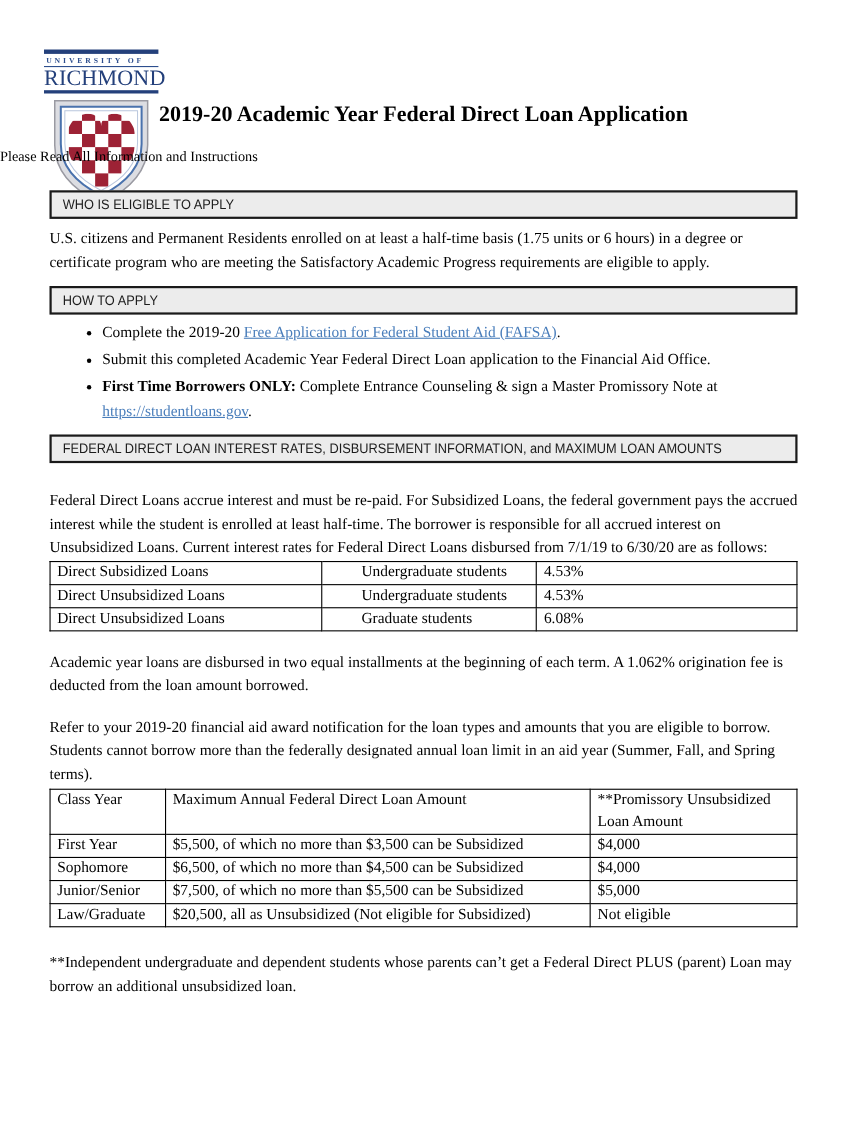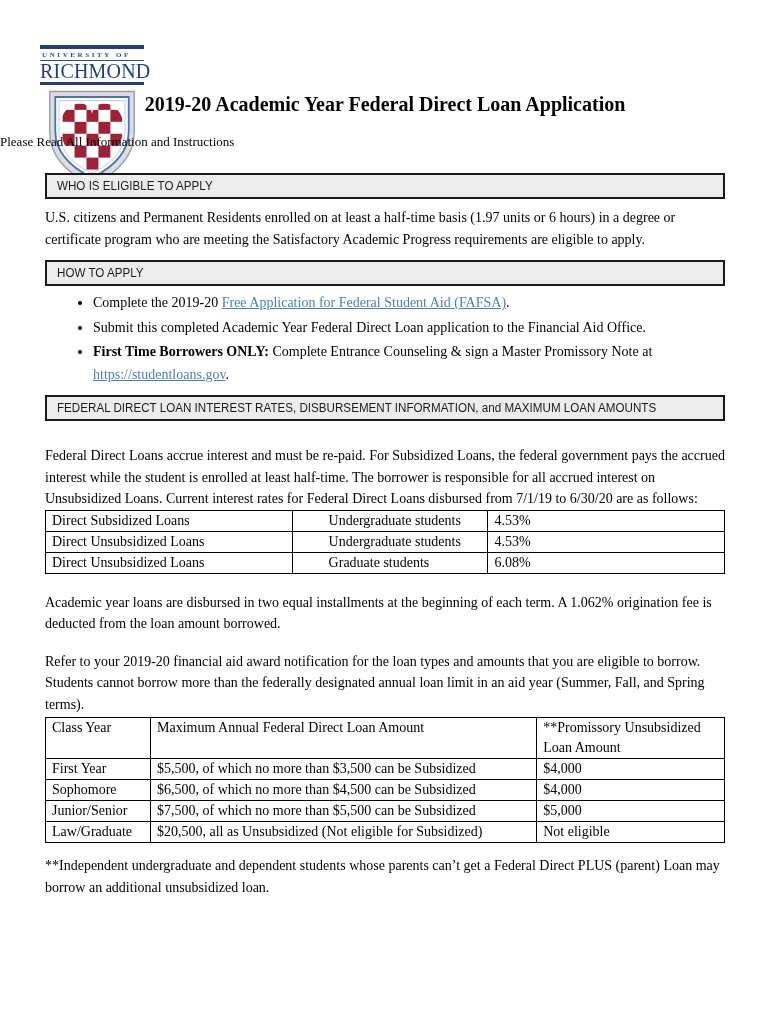--- a/index.html
+++ b/index.html
@@ -53,21 +53,21 @@
   .section-bar .condense {
     display:inline-block; transform:scaleX(0.93); transform-origin:left center;
     white-space:nowrap;
   }
 
   .para { font-size:14px; line-height:21.5px; }
   .p-eligible   { margin-top:8px; }
   .p-intro      { margin-top:24px; }
   .p-disburse   { margin-top:18px; }
   .p-refer      { margin-top:16px; }
-  .p-footnote   { margin-top:12px; }
+  .p-footnote   { margin-top:22px; }
 
   .bar-apply { margin-top:10px; }
   .bar-rates { margin-top:9px; }
 
   ul.apply-list { margin-top:6px; padding-left:48px; list-style:disc outside; }
   ul.apply-list li { font-size:14px; line-height:22.5px; margin-bottom:2px; }
 
   a.doc-link { color:#4a7ebb; text-decoration:underline; cursor:pointer; }
 
   table.doc-table { border-collapse:collapse; width:680px; font-size:14px; }
@@ -130,21 +130,21 @@
   </div>
 
   <div class="page-title">2019-20 Academic Year Federal Direct Loan Application</div>
   <div class="page-subtitle">Please Read All Information and Instructions</div>
 
   <div class="content">
 
     <div class="section-bar">
       <span class="condense">WHO IS ELIGIBLE TO APPLY</span>
     </div>
-    <p class="para p-eligible">U.S. citizens and Permanent Residents enrolled on at least a half-time basis (1.97 units or 6 hours) in a degree or certificate program who are meeting the Satisfactory Academic Progress requirements are eligible to apply.</p>
+    <p class="para p-eligible">U.S. citizens and Permanent Residents enrolled on at least a half-time basis (1.75 units or 6 hours) in a degree or certificate program who are meeting the Satisfactory Academic Progress requirements are eligible to apply.</p>
 
     <div class="section-bar bar-apply">
       <span class="condense">HOW TO APPLY</span>
     </div>
     <ul class="apply-list">
       <li><span>Complete the 2019-20 </span><a class="doc-link">Free Application for Federal Student Aid (FAFSA)</a><span>.</span></li>
       <li><span>Submit this completed Academic Year Federal Direct Loan application to the Financial Aid Office.</span></li>
       <li><b>First Time Borrowers ONLY:</b><span> Complete Entrance Counseling &amp; sign a Master Promissory Note at </span><a class="doc-link">https://studentloans.gov</a><span>.</span></li>
     </ul>
 

